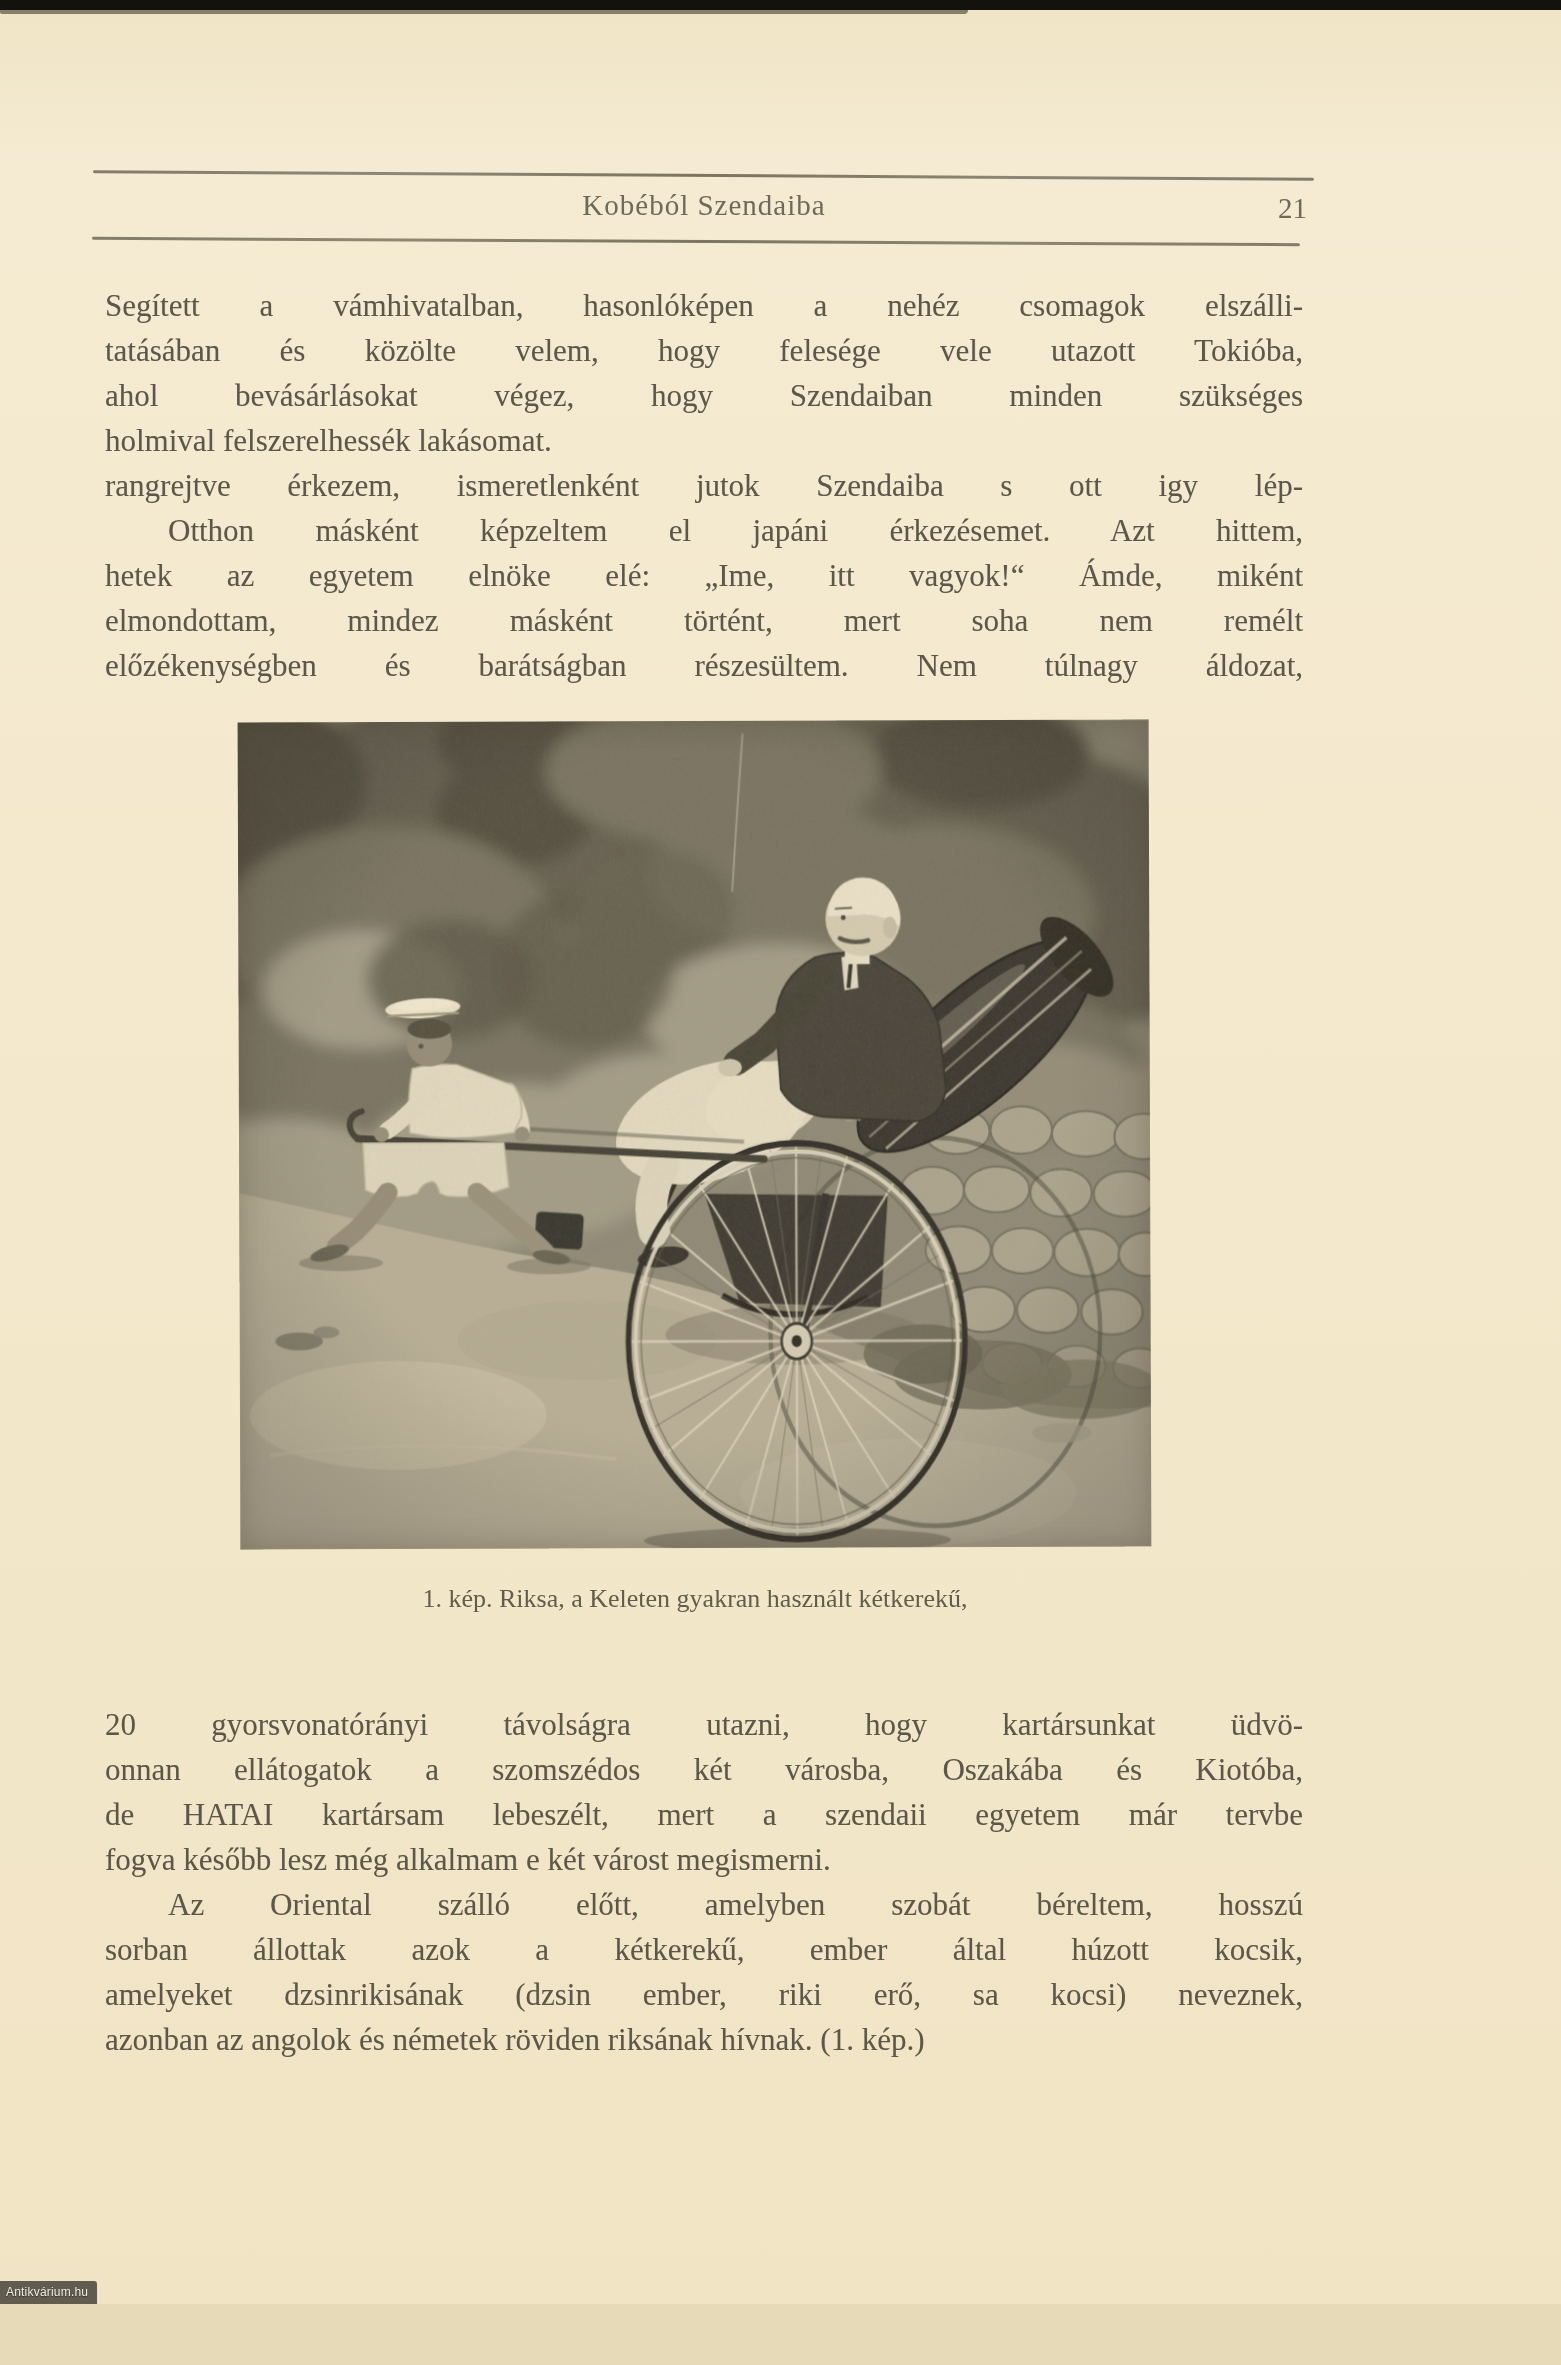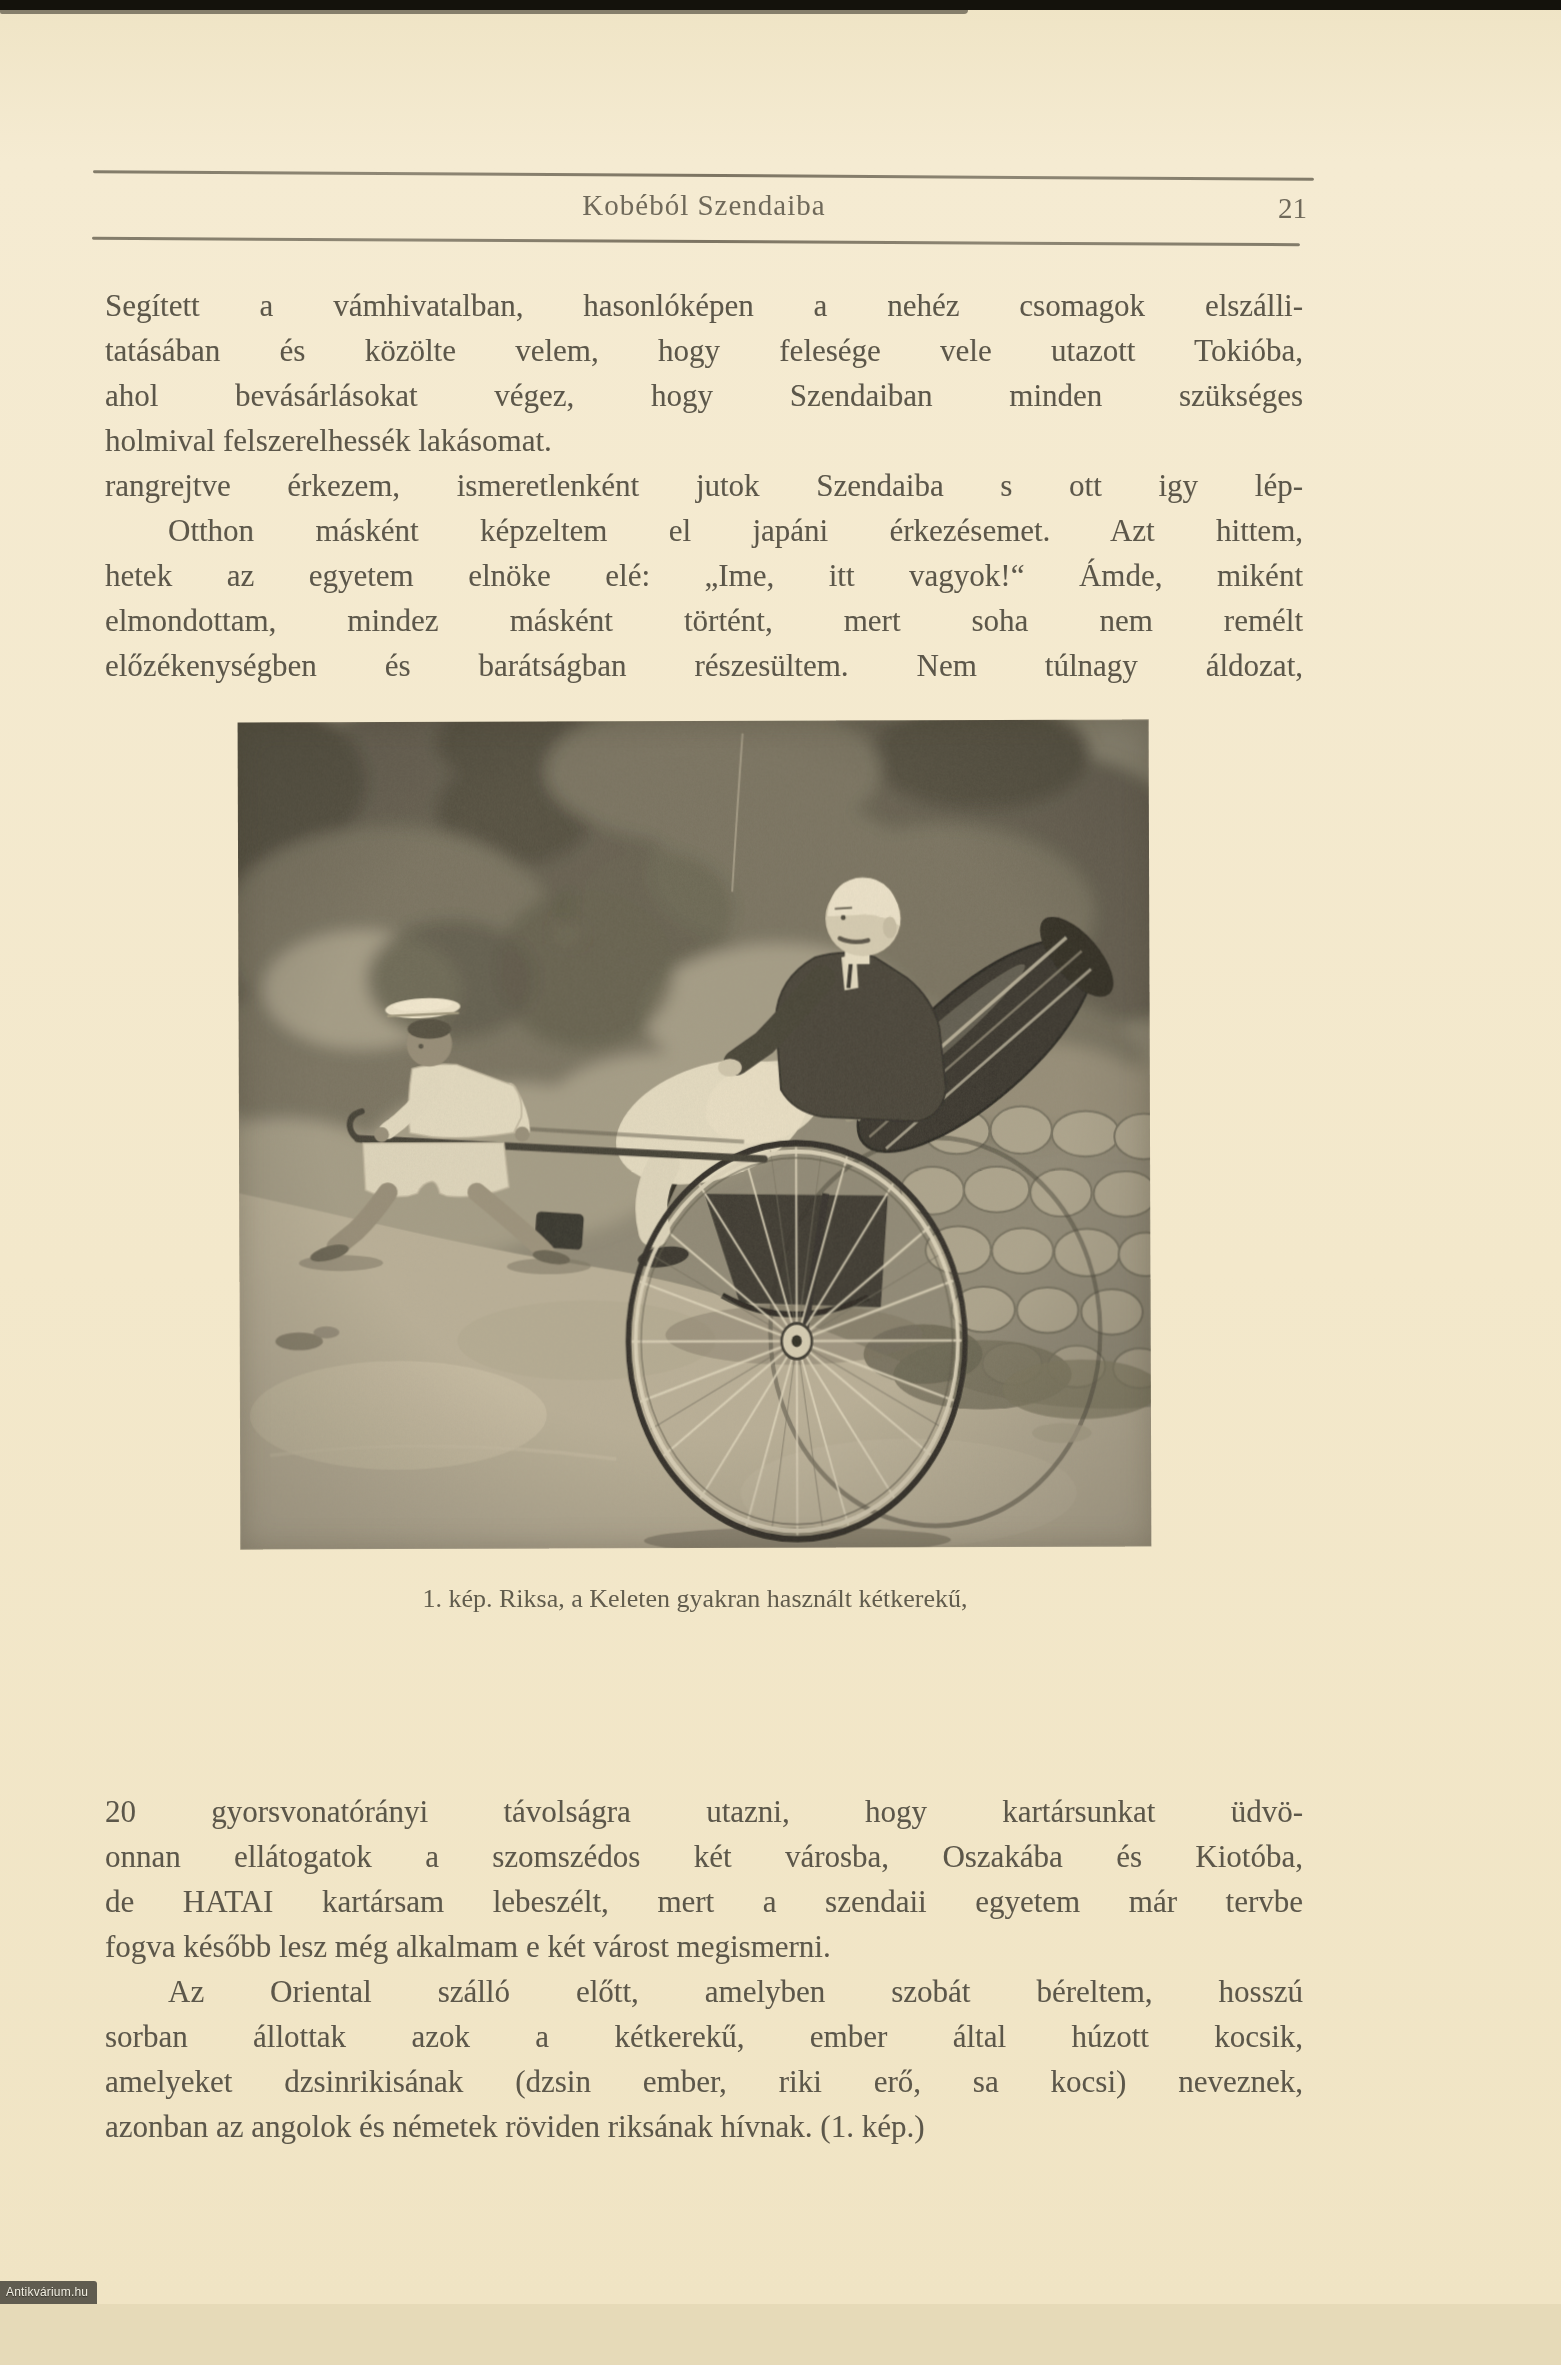--- a/index.html
+++ b/index.html
@@ -13,21 +13,21 @@
         background:linear-gradient(90deg,#6e6857,#7d7665 25%,#675f4e 50%,#7b7463 75%,#6e6857);}
   #rule-top{left:93px;top:174px;width:1221px;transform:rotate(0.35deg);}
   #rule-bottom{left:92px;top:240px;width:1208px;transform:rotate(0.3deg);}
   .header-title{position:absolute;left:106px;top:189px;width:1196px;text-align:center;
         font-size:29px;letter-spacing:1px;color:var(--header-ink,#6f695a);}
   .page-number{position:absolute;top:192px;left:1248px;width:59px;text-align:right;
         font-size:29px;color:var(--header-ink,#6f695a);}
   .textblock{position:absolute;left:105px;width:1198px;color:var(--ink,#5c574a);
         font-size:31px;line-height:45px;text-shadow:0.3px 0.4px 0 rgba(92,87,74,.22);}
   #block-top{top:283px;}
-  #block-bottom{top:1789px;}
+  #block-bottom{top:1702px;}
   .line{height:45px;text-align:justify;text-align-last:justify;}
   .line.nojust{text-align:center;text-align-last:left;}
   .line.indent{padding-left:63px;}
   figure.figure{margin:0;position:absolute;left:239px;top:721px;width:911px;height:827px;
         transform:rotate(-0.2deg);}
   .figure svg{width:100%;height:100%;display:block;
         filter:sepia(.16) contrast(.93) brightness(1.02);}
   .figure::after{content:"";position:absolute;inset:0;pointer-events:none;
         box-shadow:inset 0 0 30px rgba(70,62,44,.28);}
   .caption{position:absolute;left:238px;top:1579px;width:914px;text-align:center;

